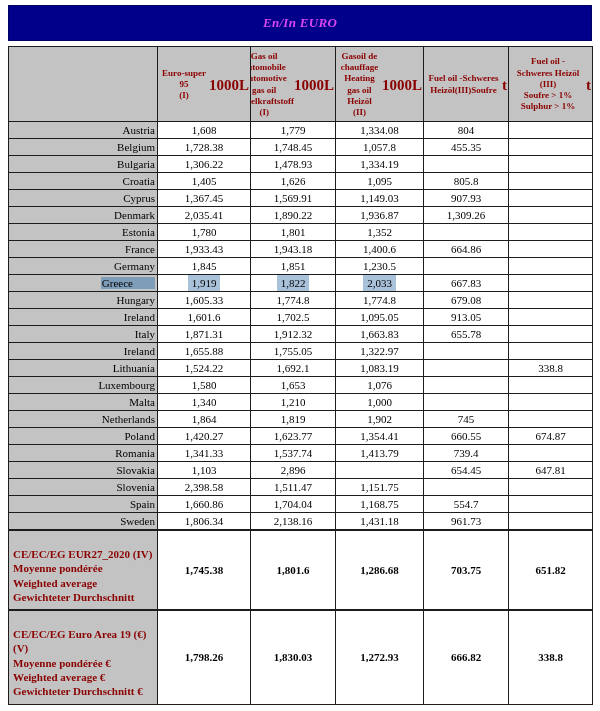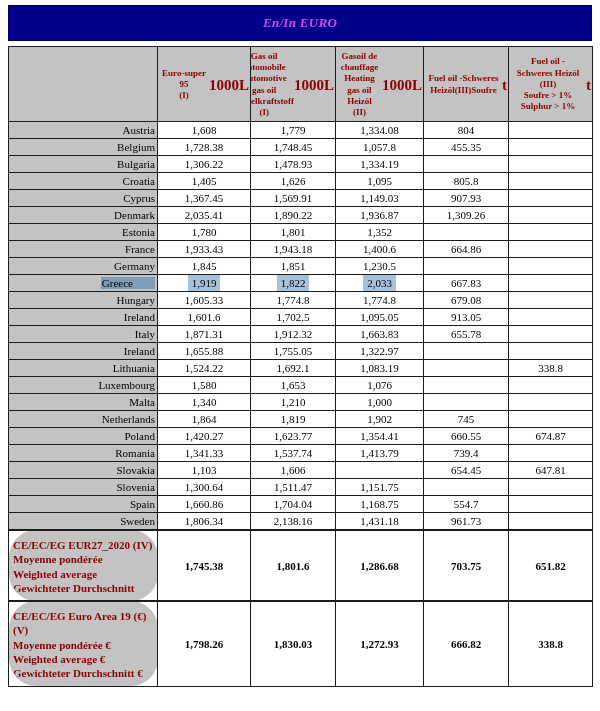--- a/index.html
+++ b/index.html
@@ -91,24 +91,23 @@
     color: #000;
   }
   tr.summary td {
     border-top: 2px solid #1c1c1c;
   }
   td.sumlabel {
     color: #8B0000;
     font-weight: bold;
     font-size: 11px;
     line-height: 1.3;
-    padding: 7px 2px 5px 4px;
+    padding: 16px 2px 5px 4px;
     white-space: pre-line;
     text-align: left;
-    border-radius: 27px;
   }
   tr.summary td.val {
     font-weight: bold;
   }
   tr.sum2 { height: 68px; }
   tr.sum1 { height: 64px; }
   .sel-name {
     background: #7E9DB9;
     padding: 0 22px 0 1px;
   }
@@ -339,28 +338,28 @@
           <td class="country">Romania</td>
           <td class="val">1,341.33</td>
           <td class="val">1,537.74</td>
           <td class="val">1,413.79</td>
           <td class="val">739.4</td>
           <td class="val"></td>
         </tr>
         <tr>
           <td class="country">Slovakia</td>
           <td class="val">1,103</td>
-          <td class="val">1,606</td>
+          <td class="val">2,896</td>
           <td class="val"></td>
           <td class="val">654.45</td>
           <td class="val">647.81</td>
         </tr>
         <tr>
           <td class="country">Slovenia</td>
-          <td class="val">1,300.64</td>
+          <td class="val">2,398.58</td>
           <td class="val">1,511.47</td>
           <td class="val">1,151.75</td>
           <td class="val"></td>
           <td class="val"></td>
         </tr>
         <tr>
           <td class="country">Spain</td>
           <td class="val">1,660.86</td>
           <td class="val">1,704.04</td>
           <td class="val">1,168.75</td>

